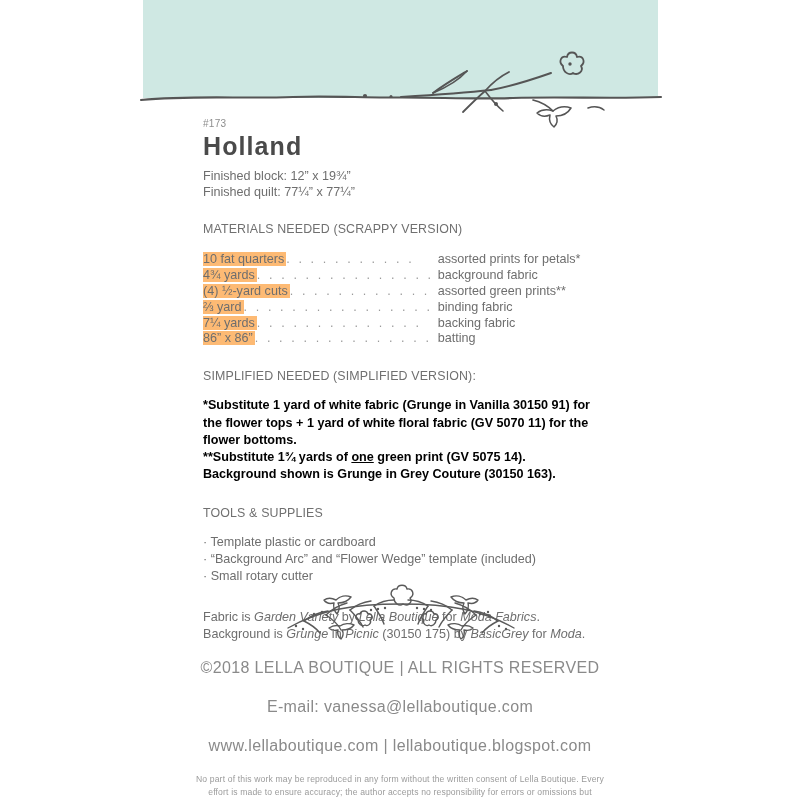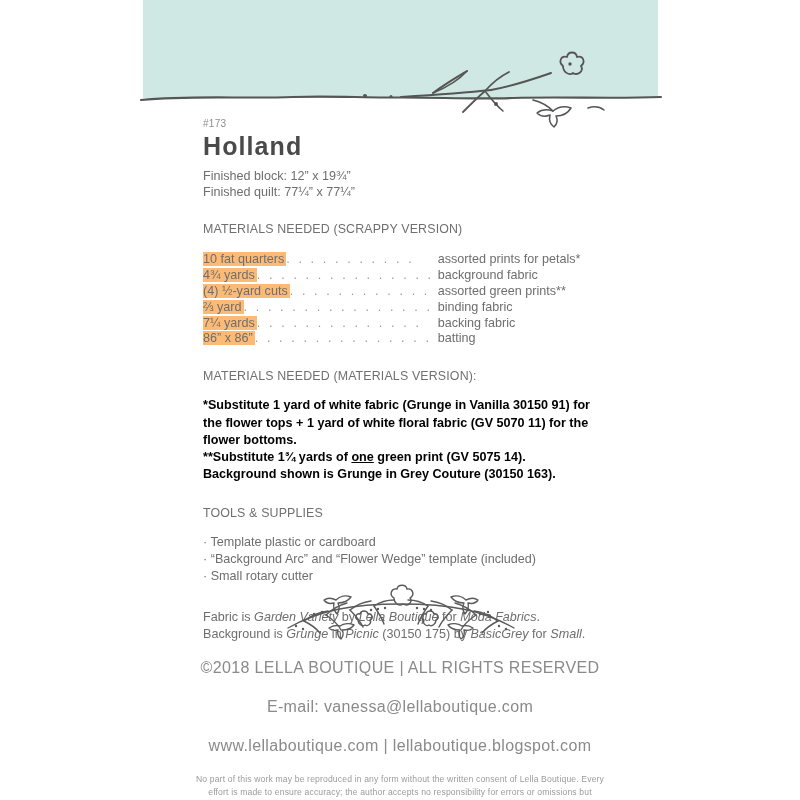--- a/index.html
+++ b/index.html
@@ -243,37 +243,37 @@
         <td class="qty"><span class="q">7¼ yards</span><span class="leader">. . . . . . . . . . . . . .</span></td>
         <td class="desc">backing fabric</td>
       </tr>
       <tr>
         <td class="qty"><span class="q">86” x 86”</span><span class="leader">. . . . . . . . . . . . . . .</span></td>
         <td class="desc">batting</td>
       </tr>
     </tbody>
   </table>
 
-  <p class="section-head">MATERIALS NEEDED (MATERIALS VERSION):</p>
+  <p class="section-head">SIMPLIFIED NEEDED (SIMPLIFIED VERSION):</p>
 
   <p class="para">*Substitute 1 yard of white fabric (Grunge in Vanilla 30150 91) for the flower tops + 1 yard of white floral fabric (GV 5070 11) for the flower bottoms.</p>
   <p class="para tight"><span>**Substitute 1¾ yards of </span><u>one</u><span> green print (GV 5075 14).</span></p>
   <p class="para tight">Background shown is Grunge in Grey Couture (30150 163).</p>
 
   <p class="section-head">TOOLS &amp; SUPPLIES</p>
 
   <div class="bullets">
     <div>· Template plastic or cardboard</div>
     <div>· “Background Arc” and “Flower Wedge” template (included)</div>
     <div>· Small rotary cutter</div>
   </div>
 
   <div class="credits">
     <div><span>Fabric is </span><em>Garden Variety</em><span> by </span><em>Lella Boutique</em><span> for </span><em>Moda Fabrics</em><span>.</span></div>
-    <div><span>Background is </span><em>Grunge</em><span> in </span><em>Picnic</em><span> (30150 175) by </span><em>BasicGrey</em><span> for </span><em>Small</em><span>.</span></div>
+    <div><span>Background is </span><em>Grunge</em><span> in </span><em>Picnic</em><span> (30150 175) by </span><em>BasicGrey</em><span> for </span><em>Moda</em><span>.</span></div>
   </div>
 
 </div>
 
 <div id="footer-sprig">
   <svg viewBox="0 0 262 52">
     <g fill="none" stroke="#5a5a5a" stroke-width="1.4" stroke-linecap="round" stroke-linejoin="round">
 
       <path d="M18,40 C50,22 82,16 131,16 C180,16 212,22 244,40"></path>
 

